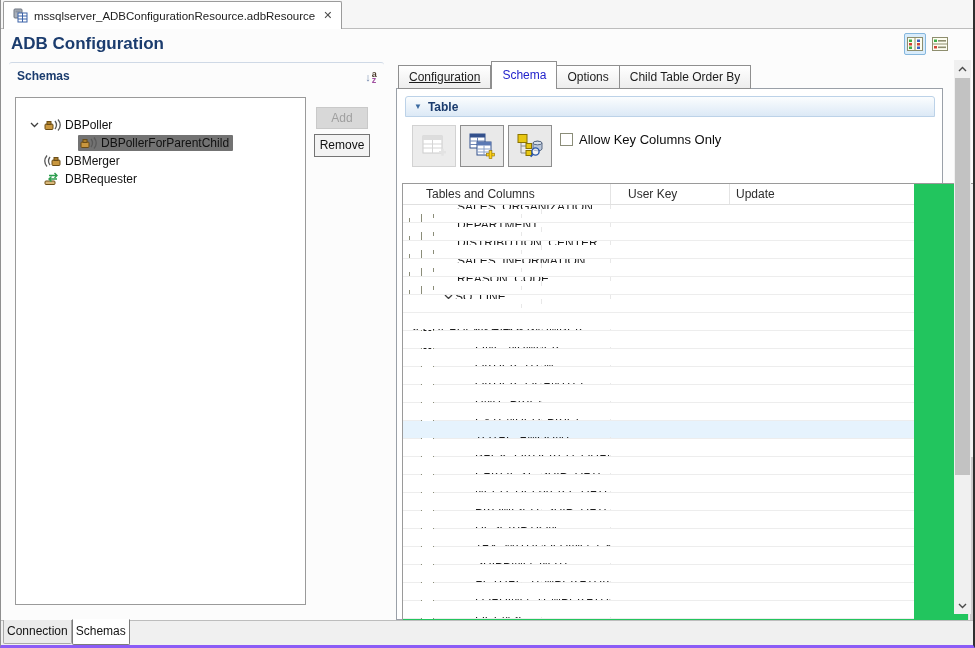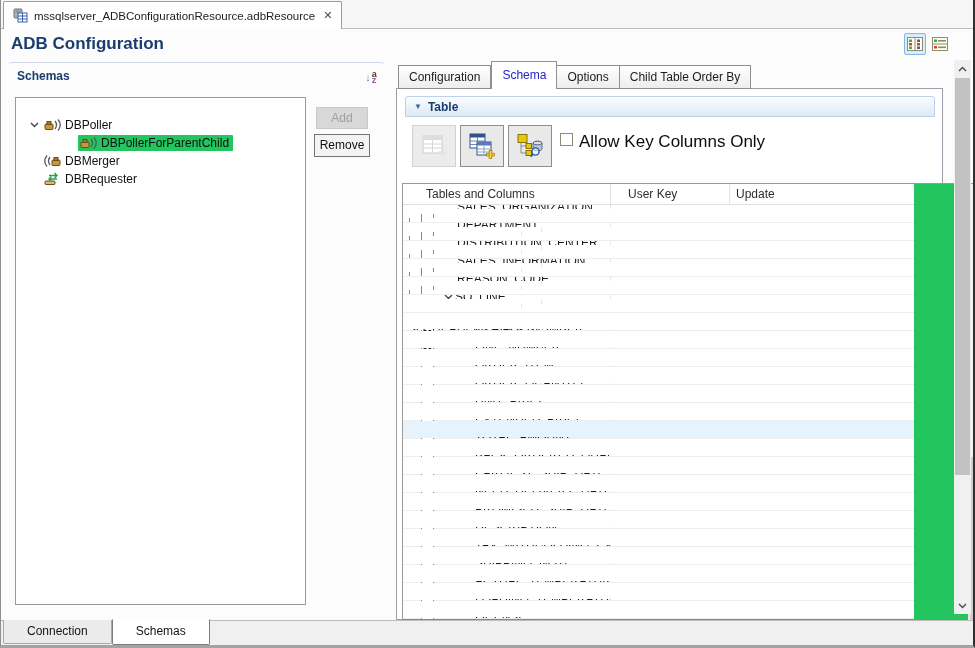--- a/index.html
+++ b/index.html
@@ -1,20 +1,20 @@
 <!DOCTYPE html>
 <html><head>
 <meta charset="utf-8">
 <style>
   * { margin:0; padding:0; box-sizing:border-box; }
   html,body { background:#ffffff; }
   body { font-family:"Liberation Sans","DejaVu Sans",sans-serif; }
   #app {
     position:relative; width:975px; height:648px; background:#fcfcfc; overflow:hidden;
-    border-left:1px solid #8f8f8f; border-right:2px solid #2f2f2f; border-bottom:3px solid #a3a3a3;
+    border-left:1px solid #8f8f8f; border-right:2px solid #2f2f2f; border-bottom:3px solid #8b5cf6;
   }
 
   
   .tabstrip { position:absolute; left:0; top:0; width:100%; height:29px; background:#f6f6f6; border-bottom:1px solid #bdbdbd; }
   .etab {
     position:absolute; left:2px; top:1px; height:28px; background:#ffffff;
     border:1px solid #9b9b9b; border-bottom:none; border-radius:2px 2px 0 0;
     display:inline-flex; align-items:center; gap:6px; padding:0 9px; z-index:2;
   }
   .etab-label { font-size:11.5px; color:#1d1d1d; white-space:nowrap; }
@@ -34,47 +34,47 @@
   .sort-btn { position:absolute; left:352px; top:5px; width:20px; height:18px; display:flex; align-items:center; justify-content:center; gap:1px; cursor:pointer; }
   .sort-arrow { color:#7388ad; font-size:11px; font-weight:bold; line-height:1; }
   .sort-letters { display:flex; flex-direction:column; line-height:6px; }
   .sort-a { font-size:9px; color:#4a3b2a; font-weight:bold; }
   .sort-z { font-size:9px; color:#a050a0; font-weight:bold; }
 
   .tree-box { position:absolute; left:14px; top:97px; width:291px; height:508px; background:#fff; border:1px solid #9a9a9a; padding-top:18px; overflow:hidden; }
   .tree-row { display:flex; align-items:center; height:18px; font-size:12px; color:#111; cursor:default; }
   .tchev { width:16px; display:flex; align-items:center; justify-content:center; }
   .tcontent { display:inline-flex; align-items:center; gap:4px; padding:1px 4px 1px 2px; border-radius:1px; }
-  .tcontent.sel { background:#22c55e; }
+  .tcontent.sel { background:#737373; }
   .tree-label { white-space:nowrap; }
 
   .btn { position:absolute; font-size:12px; text-align:center; cursor:pointer; }
   #add-btn { left:315px; top:107px; width:52px; height:22px; line-height:20px; background:#d8d8d8; color:#9f9f9f; border:1px solid #c9c9c9; }
   #remove-btn { left:313px; top:134px; width:56px; height:23px; line-height:21px; background:#f3f3f3; color:#111; border:1px solid #747474; }
 
   
   .dtabs { position:absolute; left:397px; top:61px; height:28px; display:flex; align-items:flex-end; z-index:3; }
   .dtab { height:24px; line-height:22px; padding:0 10px; font-size:12px; color:#1c1c1c; background:linear-gradient(#ffffff,#ededed); border:1px solid #8f8f8f; border-left:none; cursor:pointer; white-space:nowrap; }
-  .dtab:first-child { border-left:1px solid #8f8f8f; }
+  .dtab:first-child { border-left:1px solid #8f8f8f;text-decoration:underline; }
   .dtab.active { height:28px; line-height:26px; background:#ffffff; border:1px solid #8f8f8f; border-bottom:none; color:#2323cc; position:relative; z-index:4; }
 
   .dbox { position:absolute; left:395px; top:88px; width:547px; height:532px; background:#ffffff; border:1px solid #9aa0a8; }
 
   .section-bar { position:absolute; left:8px; top:7px; width:530px; height:21px; border:1px solid #bcd2e8; border-radius:3px 3px 0 0; background:linear-gradient(#fbfdfe,#dce9f6); display:flex; align-items:center; gap:6px; padding:0 8px; }
   .twistie { font-size:8px; color:#3b6aa0; }
   .section-title { font-size:12px; font-weight:bold; color:#1b3c6e; }
 
   .tool-btn { position:absolute; top:36px; width:44px; height:42px; display:flex; align-items:center; justify-content:center; background:#e9e9e9; border:1px solid #8e8e8e; cursor:pointer; }
   .tool-btn.disabled { border-color:#d2d2d2; background:#ececec; cursor:default; }
   #tb1 { left:15px; } #tb2 { left:63px; } #tb3 { left:111px; }
 
   .cb { width:13px; height:13px; background:#fff; border:1px solid #8b8d79; position:relative; flex:none; }
   .cb.checked::after { content:""; position:absolute; left:2px; top:2px; width:7px; height:4px; border-left:2px solid #1e1e1e; border-bottom:2px solid #1e1e1e; transform:rotate(-48deg); }
   .allow-cb { position:absolute; left:163px; top:44px; cursor:pointer; }
-  .allow-label { position:absolute; left:182px; top:43px; font-size:17px; color:#0c0c0c; }
+  .allow-label { position:absolute; left:182px; top:43px; font-size:13px; color:#0c0c0c; }
 
   
   .grid { position:absolute; left:5px; top:94px; width:584px; height:438px; border:1px solid #9a9a9a; background:#22c55e; overflow:hidden; }
   .grid-inner { position:absolute; left:0; top:0; width:511px; height:100%; }
   .grid-head { display:flex; height:21px; border-bottom:1px solid #e0e0e0; background:#fff; }
   .hcell { font-size:12px; color:#2e2e2e; line-height:20px; border-right:1px solid #e4e4e4; overflow:hidden; white-space:nowrap; }
   .c-name { width:208px; } .c-join { width:139px; } .c-key { width:119px; } .c-upd { width:45px; border-right:none !important; }
   .h-name { padding-left:23px; } .h-join { padding-left:5px; } .h-key { padding-left:17px; } .h-upd { padding-left:6px; }
 
   .grid-row { display:flex; height:18px; border-bottom:1px solid #ededed; background:#fff;flex-direction:column; }
@@ -92,21 +92,21 @@
 
   
   .oscroll { position:absolute; left:953px; top:60px; width:17px; height:554px; background:#f0f0f0; }
   .sb-arrow { position:absolute; left:0; width:17px; height:17px; display:flex; align-items:center; justify-content:center; cursor:pointer; }
   .sb-arrow.up { top:0; } .sb-arrow.down { bottom:0; }
   .othumb { position:absolute; left:1px; top:18px; width:15px; height:397px; background:#c2c2c2; cursor:grab; }
 
   
   .bottom-bar { position:absolute; left:0; top:620px; width:100%; height:25px; background:#f0f0f0; border-top:1px solid #bdbdbd; }
   .btabs { position:absolute; left:2px; top:-1px; display:flex; }
-  .btab { height:24px; line-height:22px; padding:0 23px; font-size:12px; color:#141414; background:#ebebeb; border:1px solid #a9a9a9; border-top:none; border-radius:0 0 2px 2px; cursor:pointer; }
+  .btab { height:24px; line-height:22px; padding:0 3px; font-size:12px; color:#141414; background:#ebebeb; border:1px solid #a9a9a9; border-top:none; border-radius:0 0 2px 2px; cursor:pointer; }
   .btab.active { background:#ffffff; border-color:#7c7c7c; border-top:1px solid #ffffff; margin-top:-1px; height:26px; }
 
   svg { display:block; }
 </style>
 </head>
 <body>
 
 <div id="app">
 
   <div class="tabstrip">

